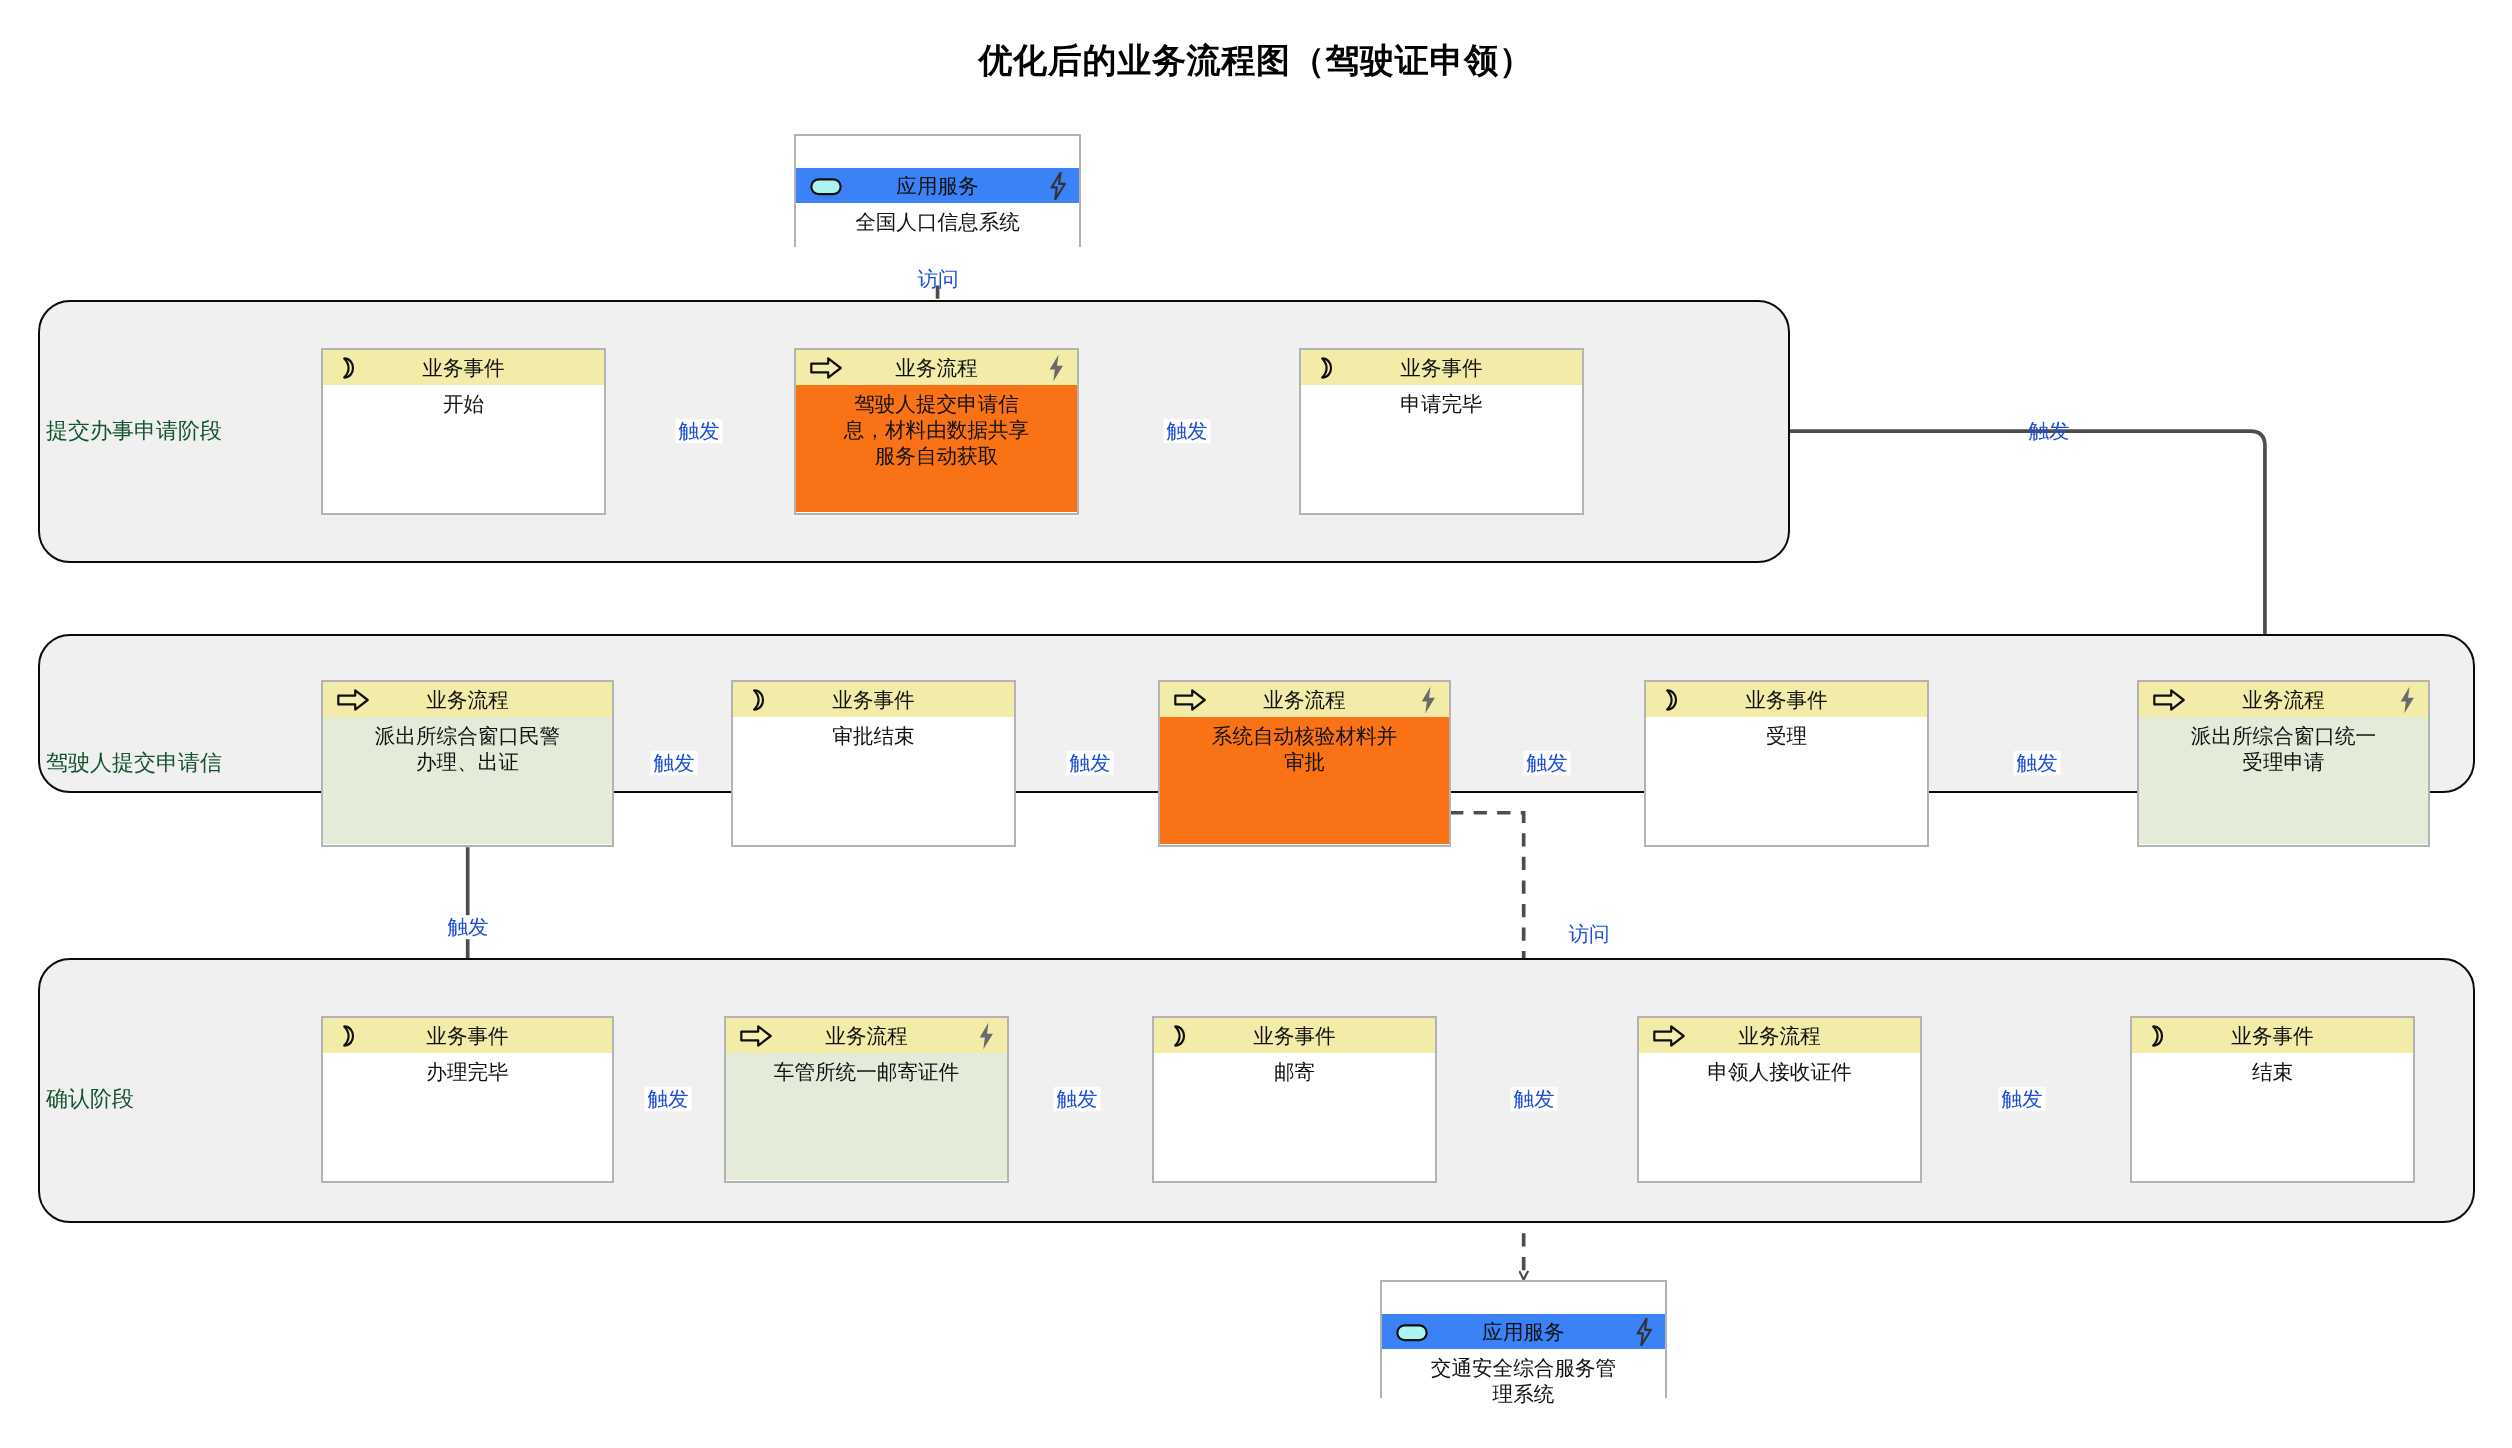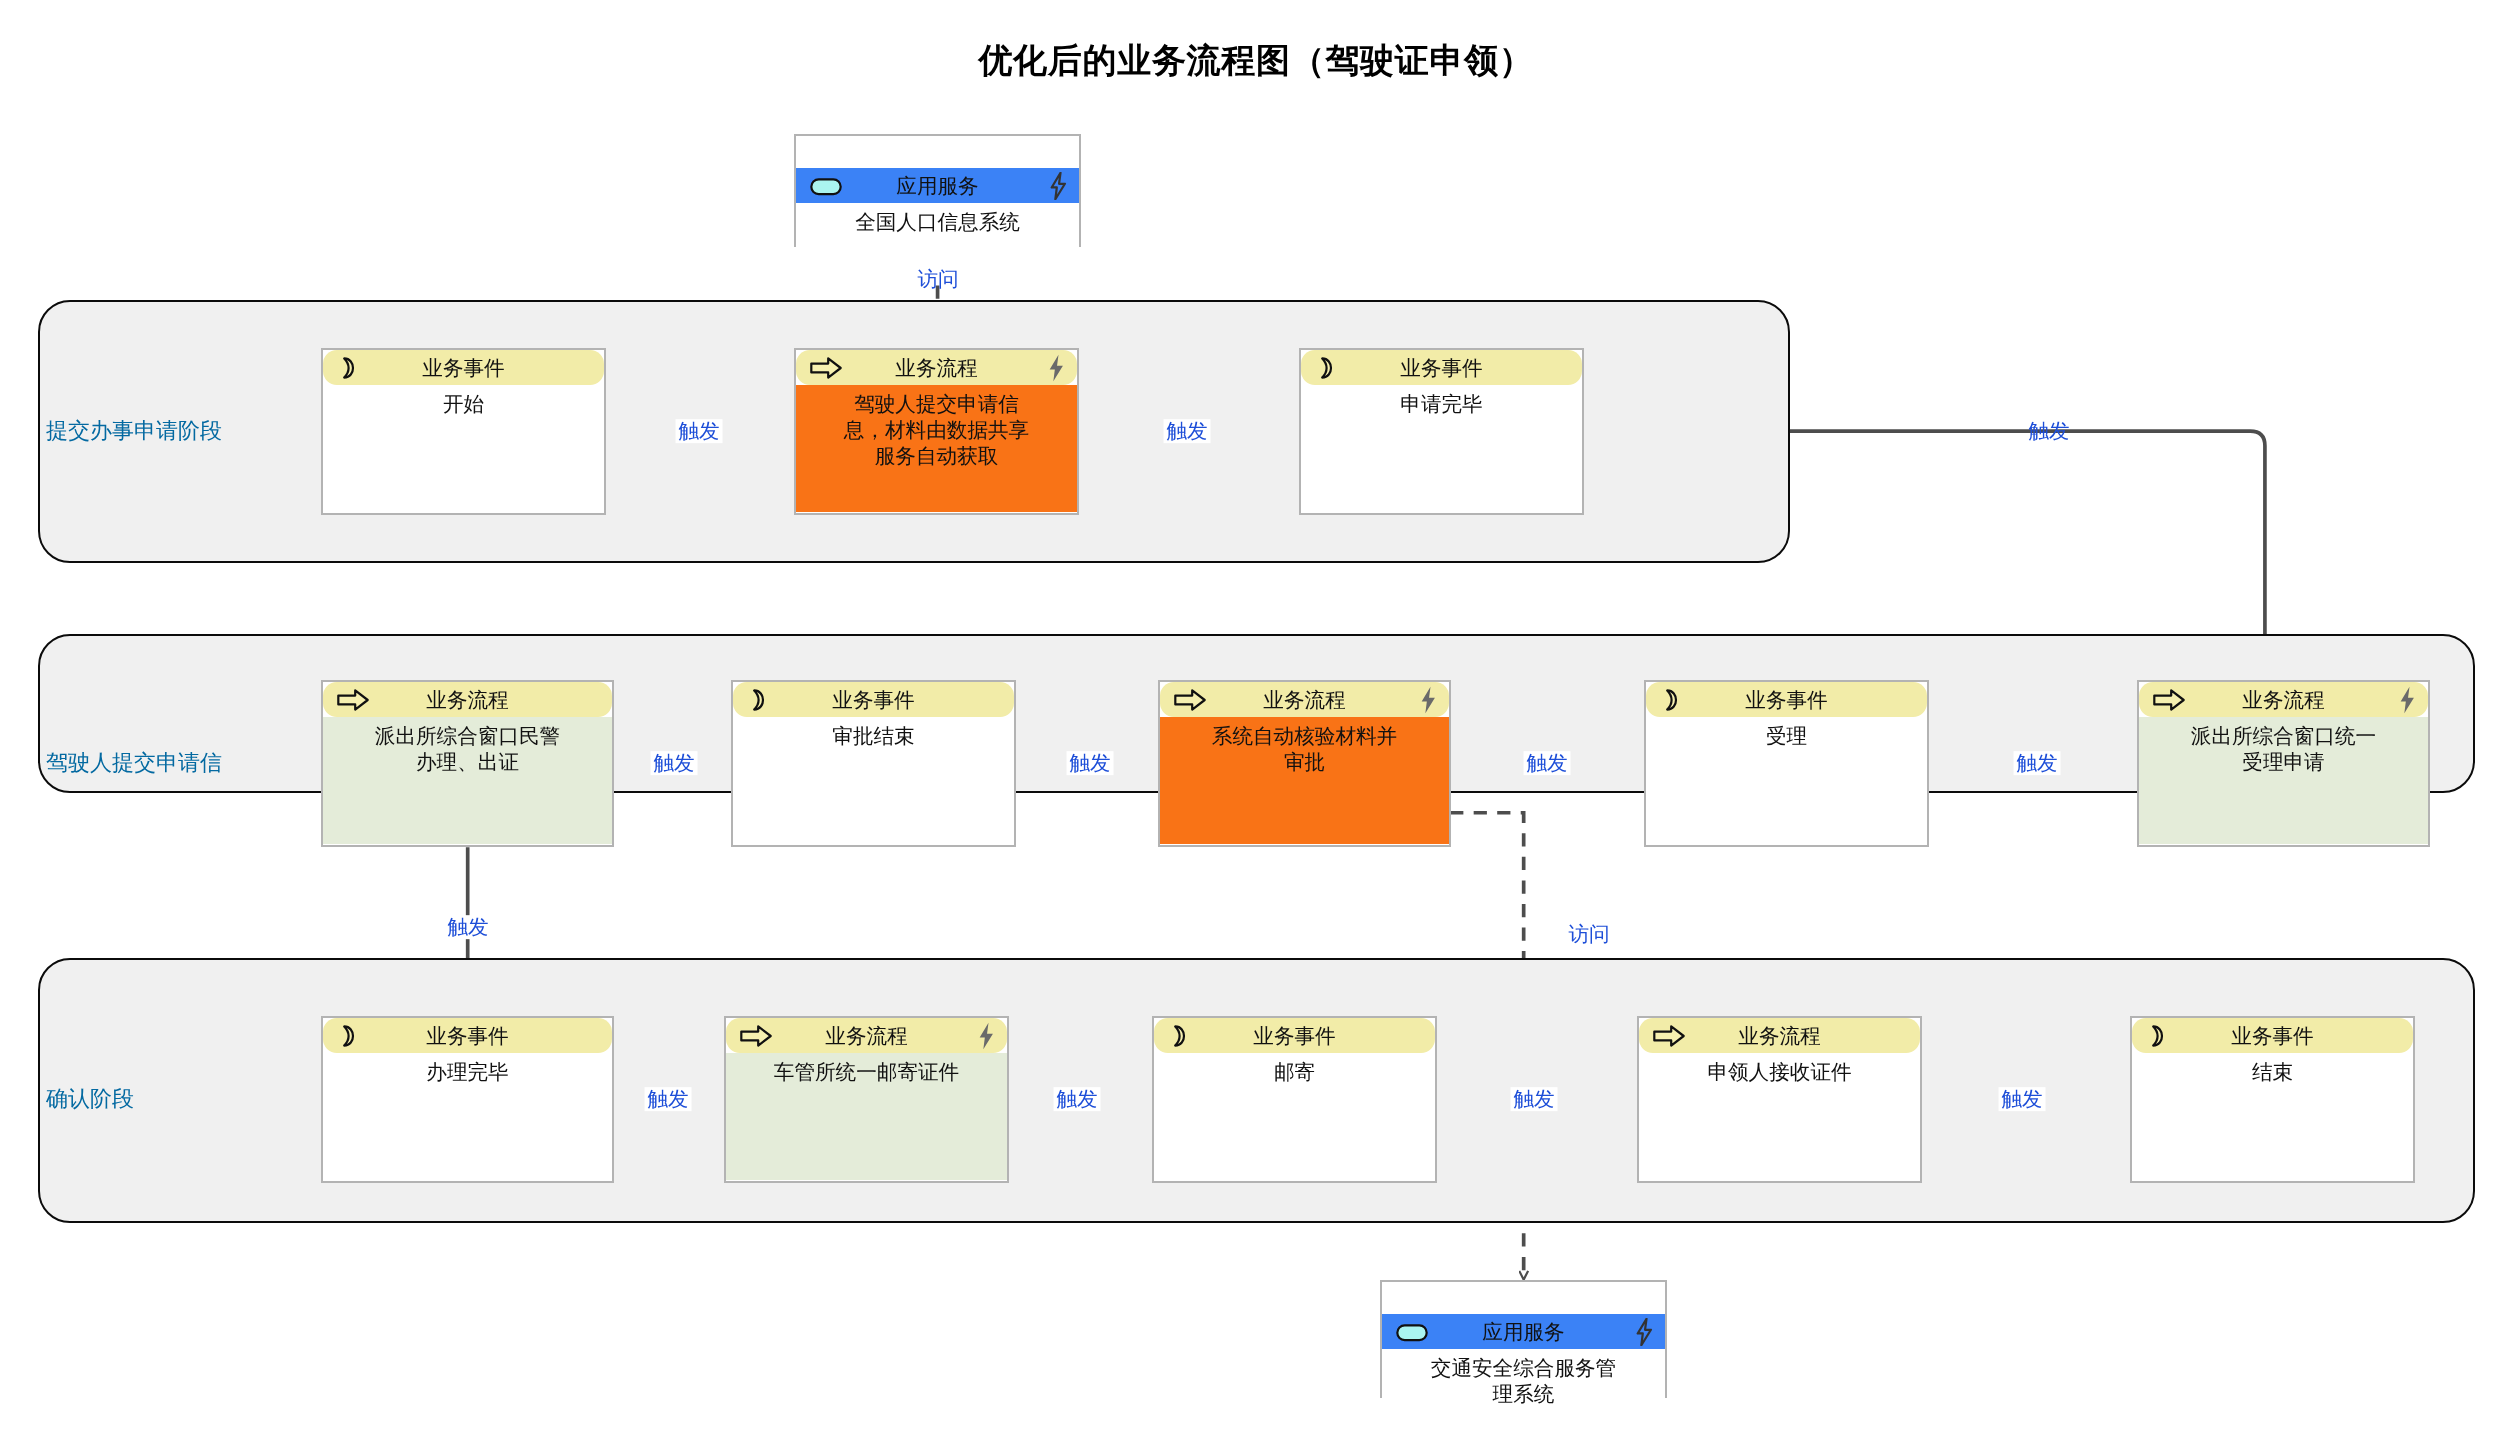--- a/index.html
+++ b/index.html
@@ -15,21 +15,21 @@
     position:absolute;left:0;top:38px;width:2512px;text-align:center;
     font-size:34px;font-weight:bold;color:#000;letter-spacing:0.7px;
   }
 
   
   .lane{
     position:absolute;background:#f0f0f0;border:2.2px solid #0b0b0b;
     border-radius:32px;box-sizing:border-box;
   }
   .lane-label{
-    position:absolute;font-size:22px;color:#0369a1;white-space:nowrap;
+    position:absolute;font-size:22px;color:#14532d;white-space:nowrap;
     transform:translateY(-50%);
   }
 
   
   .node{
     position:absolute;box-sizing:border-box;
     border:2.2px solid #b3b3b3;background:#ffffff;
   }
   .node .hdr{
     position:relative;height:35px;box-sizing:border-box;
@@ -38,21 +38,21 @@
   }
   .node .hdr-label{pointer-events:none;}
   .node .body{
     display:flex;align-items:flex-start;justify-content:center;
     padding:5.9px 7.4px 0 7.4px;box-sizing:border-box;
     font-size:20.6px;color:#111;line-height:1.26;text-align:center;
     white-space:pre-line;
   }
 
   
-  .hdr-yellow{background:#f2eca8;border-radius:14px;}
+  .hdr-yellow{background:#f2eca8;}
   .hdr-cyan{background:#3b82f6;margin-top:32px;}
   
   .b-white{background:#ffffff;}
   .b-blue{background:#f97316;}
   .b-green{background:#e4ecd9;}
 
   
   .ico-left{position:absolute;left:13.2px;top:50%;transform:translateY(-50%);
     width:34px;height:23.5px;display:block;}
   .ico-bolt{position:absolute;right:10.3px;top:50%;transform:translateY(-50%);

